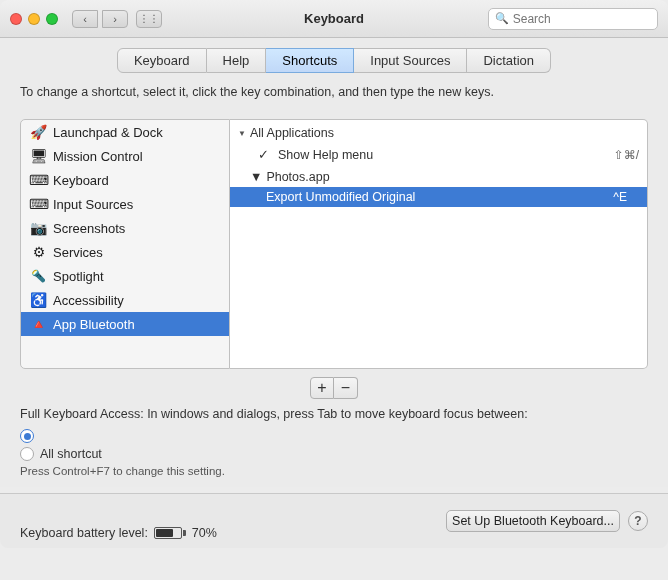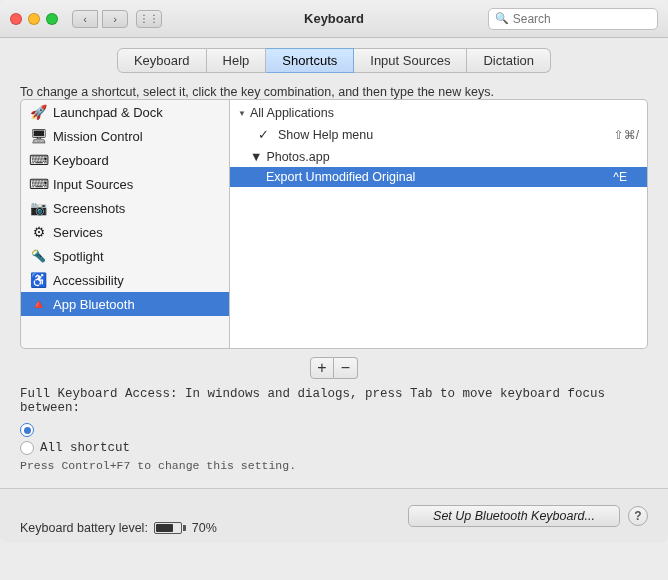--- a/index.html
+++ b/index.html
@@ -134,21 +134,21 @@
     }
 
     
     .main-content {
       padding: 12px 20px 10px 20px;
       background: #ebebeb;
     }
     .instructions {
       font-size: 12.5px;
       color: #333;
-      margin-bottom: 0;
+      margin-bottom: 20px;
     }
 
     
     .panes {
       display: flex;
       gap: 0;
       height: 250px;
     }
     .left-pane {
       width: 210px;
@@ -272,21 +272,20 @@
       color: #333;
       line-height: 1;
     }
     .add-remove-btn:first-child { border-radius: 4px 0 0 4px; }
     .add-remove-btn:last-child { border-radius: 0 4px 4px 0; border-left: none; }
 
     .keyboard-access-section {
       margin-top: 0;
       font-size: 12.5px;
       color: #333;
-      font-family: Liberation Mono, monospace;
     }
     .keyboard-access-label {
       margin-bottom: 8px;
     }
     .radio-option {
       display: flex;
       align-items: center;
       gap: 6px;
       margin-bottom: 4px;
       cursor: pointer;
@@ -363,28 +362,27 @@
       background: #555;
       border-radius: 0 1px 1px 0;
     }
     .footer-right {
       margin-left: auto;
       display: flex;
       align-items: center;
       gap: 8px;
     }
     .bluetooth-btn {
-      padding: 3px 24px;
+      padding: 3px 5px;
       background: linear-gradient(to bottom, #f5f5f5, #e0e0e0);
       border: 1px solid #b0b0b0;
       border-radius: 5px;
       font-size: 12.5px;
       color: #222;
       cursor: pointer;
-      font-style: italic;
     }
     .help-btn {
       width: 20px;
       height: 20px;
       border-radius: 50%;
       border: 1.5px solid #aaa;
       background: linear-gradient(to bottom, #f5f5f5, #e5e5e5);
       display: flex;
       align-items: center;
       justify-content: center;

